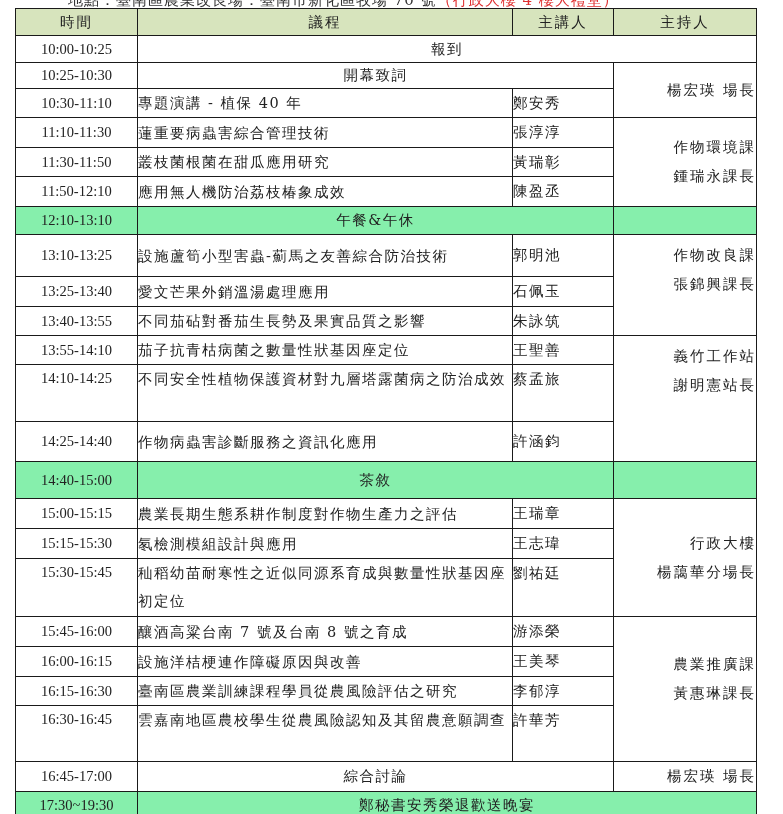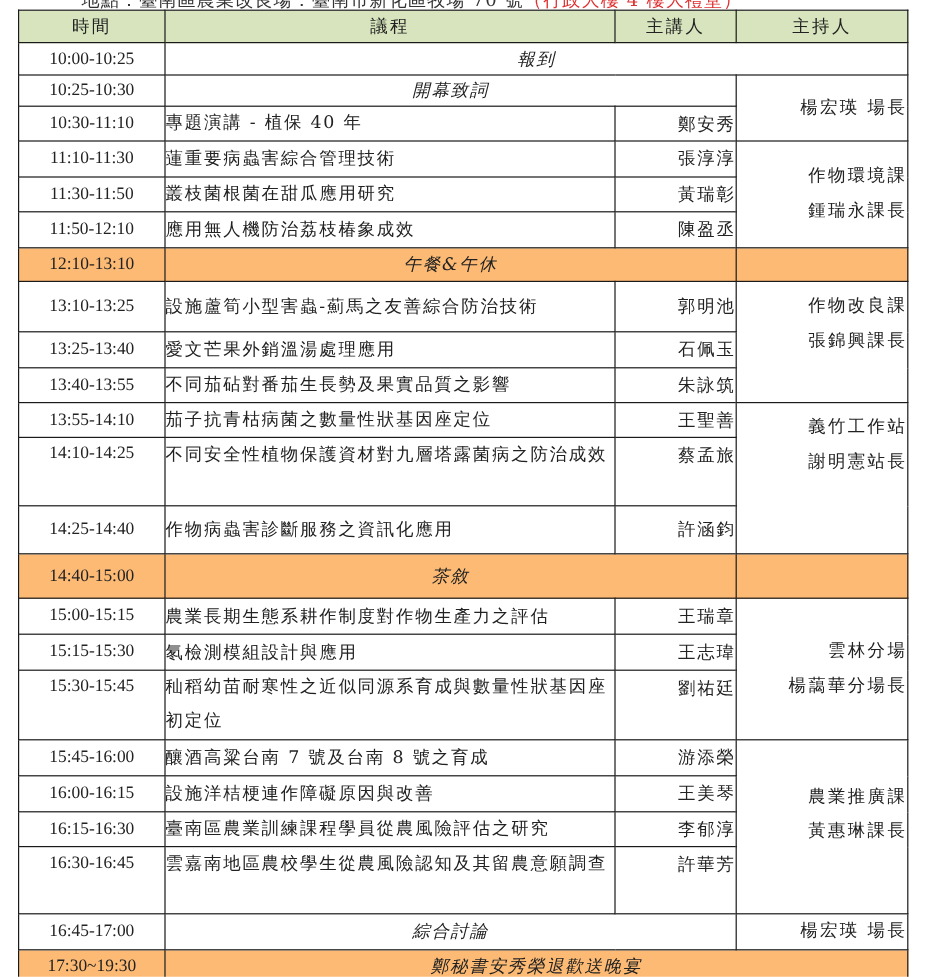--- a/index.html
+++ b/index.html
@@ -14,26 +14,26 @@
                  font-size: 14.5px; font-weight: normal; vertical-align: middle; }
   col.c-time { width: 122px; }
   col.c-topic { width: 375px; }
   col.c-speaker { width: 101px; }
   col.c-mod { width: 143px; }
   tr.hdr th { background: #d7e4bd; height: 26px; text-align: center; letter-spacing: 2px; }
   td.time { text-align: center; font-family: "Liberation Serif", serif; font-size: 15.5px; }
   td.time.top { vertical-align: top; padding-top: 5px; }
   td.topic { text-align: left; padding-left: 8px; letter-spacing: 1.5px; line-height: 28px; }
   td.topic.top { vertical-align: top; }
-  td.center { text-align: center; letter-spacing: 1.5px; font-style: italic; }
-  td.speaker { text-align: right; letter-spacing: 1.5px; }
+  td.center { text-align: center; letter-spacing: 1.5px; }
+  td.speaker { text-align: left; letter-spacing: 1.5px; }
   td.speaker.top { vertical-align: top; padding-top: 5px; }
   td.mod { text-align: right; letter-spacing: 2px; line-height: 29px; }
   td.mod.top { vertical-align: top; padding-top: 6px; }
-  tr.green td { background: #fdba74; }
+  tr.green td { background: #86efac; }
   td.bold { font-weight: bold; }
 </style>
 </head>
 <body>
 
 <div class="topline">
   <span>地點：臺南區農業改良場：臺南市新化區牧場 70 號</span><span class="red">（行政大樓 4 樓大禮堂）</span>
 </div>
 
 <table class="agenda">
@@ -137,21 +137,21 @@
     <td class="time">14:40-15:00</td>
     <td class="center" colspan="2">茶敘</td>
     <td></td>
   </tr>
 
   <tr style="height:30px">
     <td class="time">15:00-15:15</td>
     <td class="topic">農業長期生態系耕作制度對作物生產力之評估</td>
     <td class="speaker">王瑞章</td>
     <td class="mod" rowspan="3">
-          <div>雲林分場</div>
+          <div>行政大樓</div>
           <div>楊藹華分場長</div>
         </td>
   </tr>
   <tr style="height:30px">
     <td class="time">15:15-15:30</td>
     <td class="topic">氡檢測模組設計與應用</td>
     <td class="speaker">王志瑋</td>
   </tr>
   <tr style="height:58px">
     <td class="time top">15:30-15:45</td>

